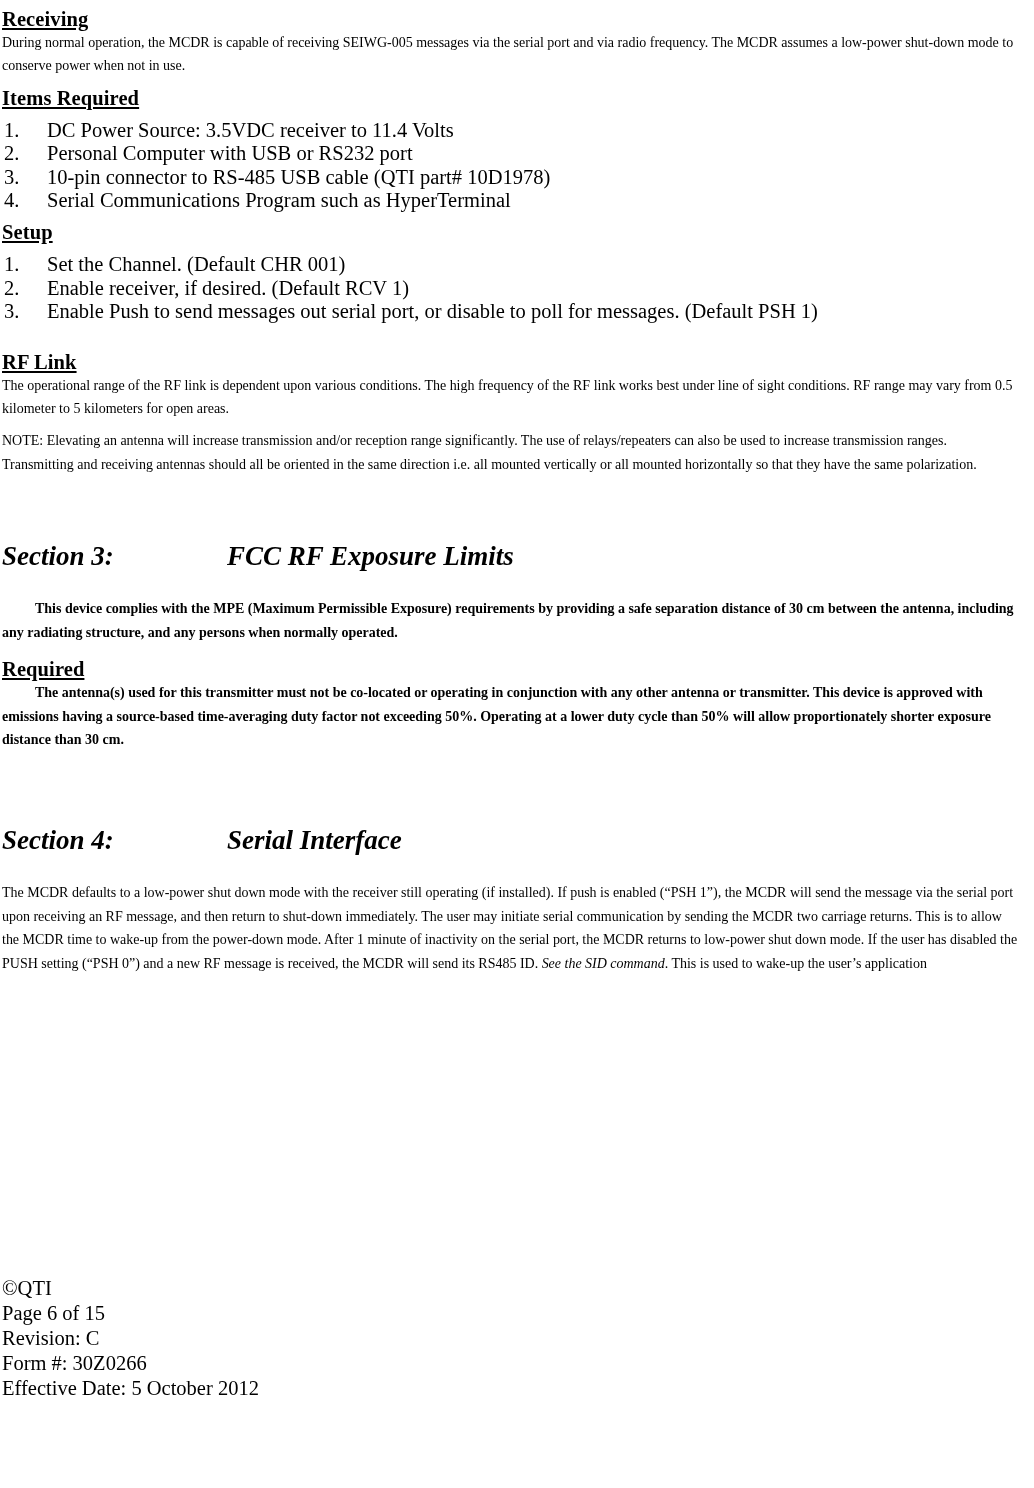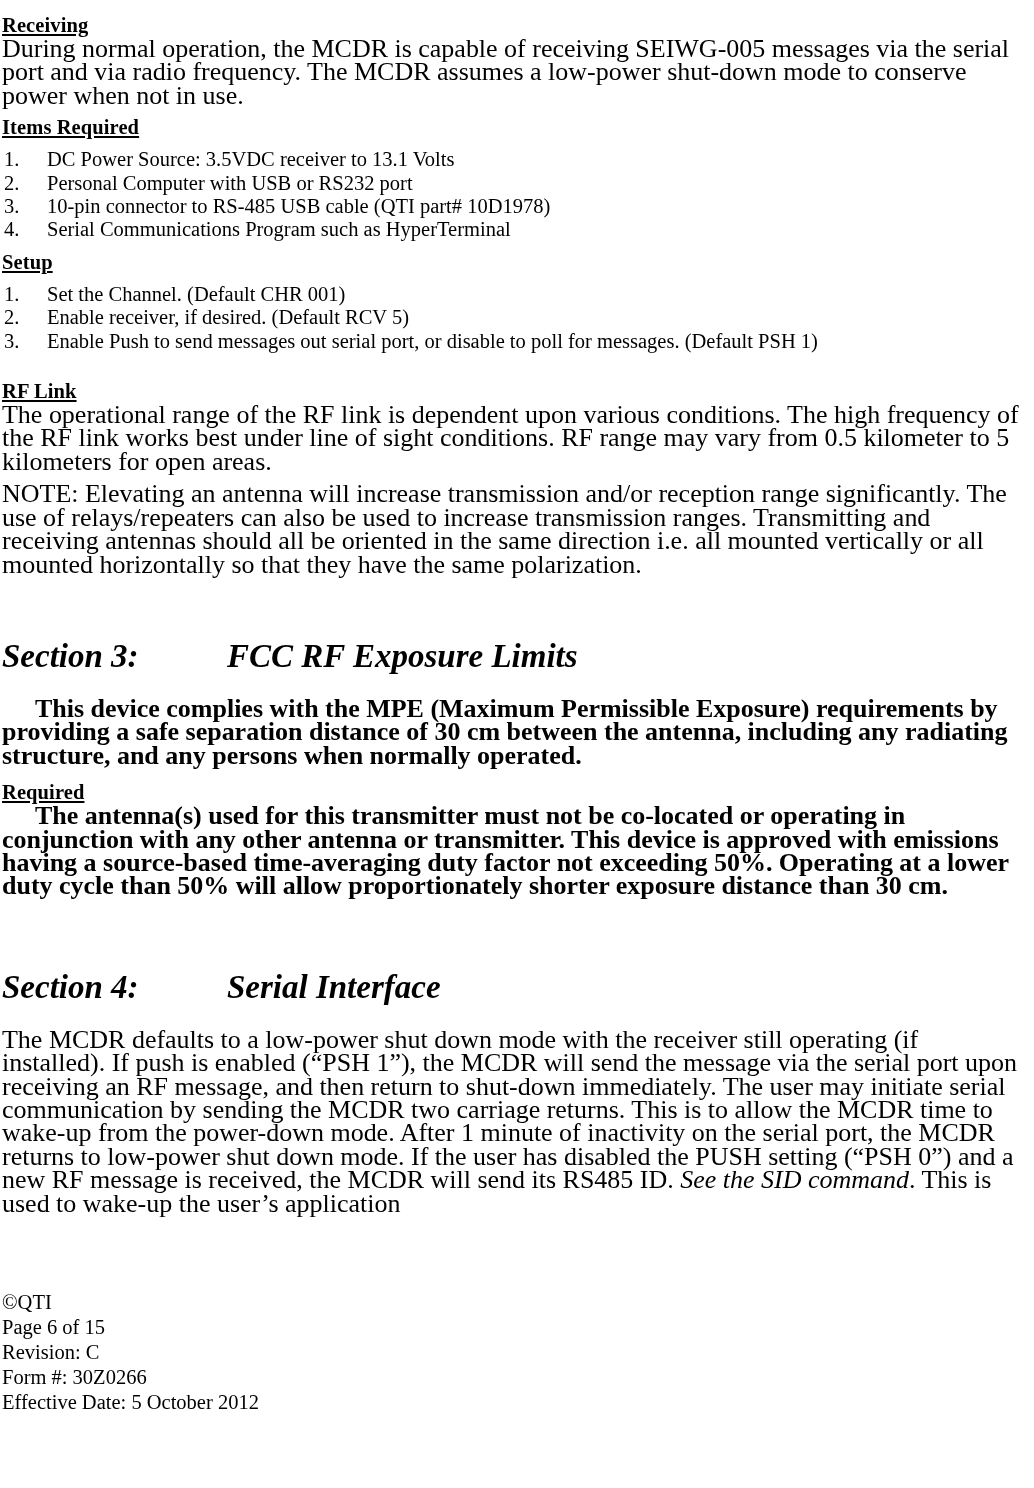--- a/index.html
+++ b/index.html
@@ -13,33 +13,32 @@
     font-family: "Liberation Serif", "DejaVu Serif", serif;
     color: #000000;
     position: relative;
     overflow: hidden;
   }
   .page {
     position: relative;
     width: 1034px;
     height: 1409px;
     box-sizing: border-box;
-    padding: 0 14px 0 2px;
-    margin-top: 14px;
+    padding: 8px 14px 0 2px;
   }
   .sub-head {
     font-size: 20.5px;
     font-weight: bold;
     text-decoration: underline;
     line-height: 23px;
     margin: 0;
     letter-spacing: 0.1px;
   }
   p.body-text {
-    font-size: 26px;
+    font-size: 14px;
     line-height: 23.4px;
     margin: 0;
     text-align: left;
     letter-spacing: -0.01px;
   }
   p.indent-1 {
     text-indent: 33px;
     font-weight: bold;
   }
   ol.num-list {
@@ -58,21 +57,21 @@
     position: absolute;
     left: 2px;
     top: 0;
     width: 34px;
   }
   .gap-sm { height: 9px; }
   .gap-md { height: 14px; }
   .gap-lg { height: 27px; }
   .gap-xxl { height: 66px; }
   .section-head {
-    font-size: 33px;
+    font-size: 27px;
     font-weight: bold;
     font-style: italic;
     line-height: 28px;
     margin: 0;
     display: flex;
     align-items: baseline;
   }
   .section-head .sec-label {
     display: inline-block;
     width: 225px;
@@ -110,21 +109,21 @@
 
   <div class="gap-sm"></div>
 
   <h2 class="sub-head">Items Required</h2>
 
   <div class="gap-sm"></div>
 
   <ol class="num-list">
     <li>
       <span class="marker">1.</span>
-      <span>DC Power Source:  3.5VDC receiver to 13.1 Volts</span>
+      <span>DC Power Source:  3.5VDC receiver to 11.4 Volts</span>
     </li>
     <li>
       <span class="marker">2.</span>
       <span>Personal Computer with USB or RS232 port</span>
     </li>
     <li>
       <span class="marker">3.</span>
       <span>10-pin connector to RS-485 USB cable (QTI part# 10D1978)</span>
     </li>
     <li>
@@ -139,21 +138,21 @@
 
   <div class="gap-sm"></div>
 
   <ol class="num-list">
     <li>
       <span class="marker">1.</span>
       <span>Set the Channel.  (Default CHR 001)</span>
     </li>
     <li>
       <span class="marker">2.</span>
-      <span>Enable receiver, if desired.  (Default RCV 5)</span>
+      <span>Enable receiver, if desired.  (Default RCV 1)</span>
     </li>
     <li>
       <span class="marker">3.</span>
       <span>Enable Push to send messages out serial port, or disable to poll for messages.  (Default PSH 1)</span>
     </li>
   </ol>
 
   <div class="gap-lg"></div>
 
   <h2 class="sub-head">RF Link</h2>

